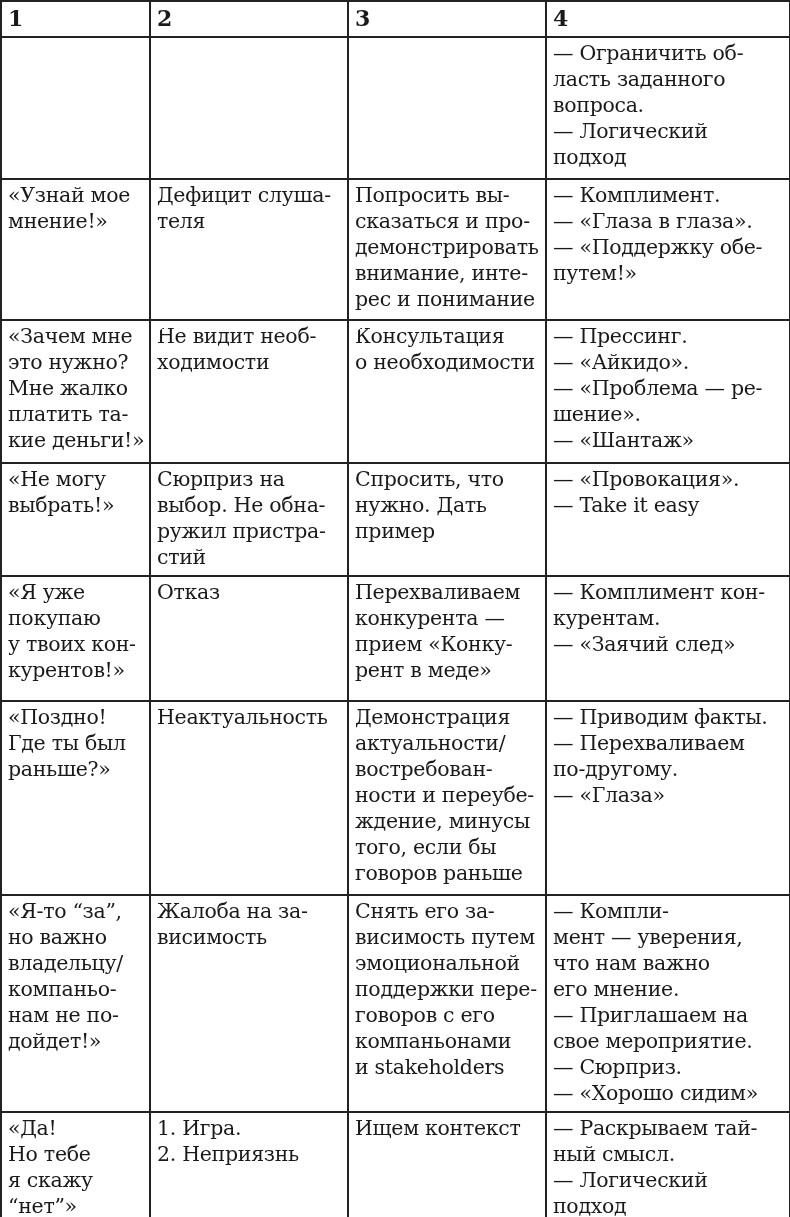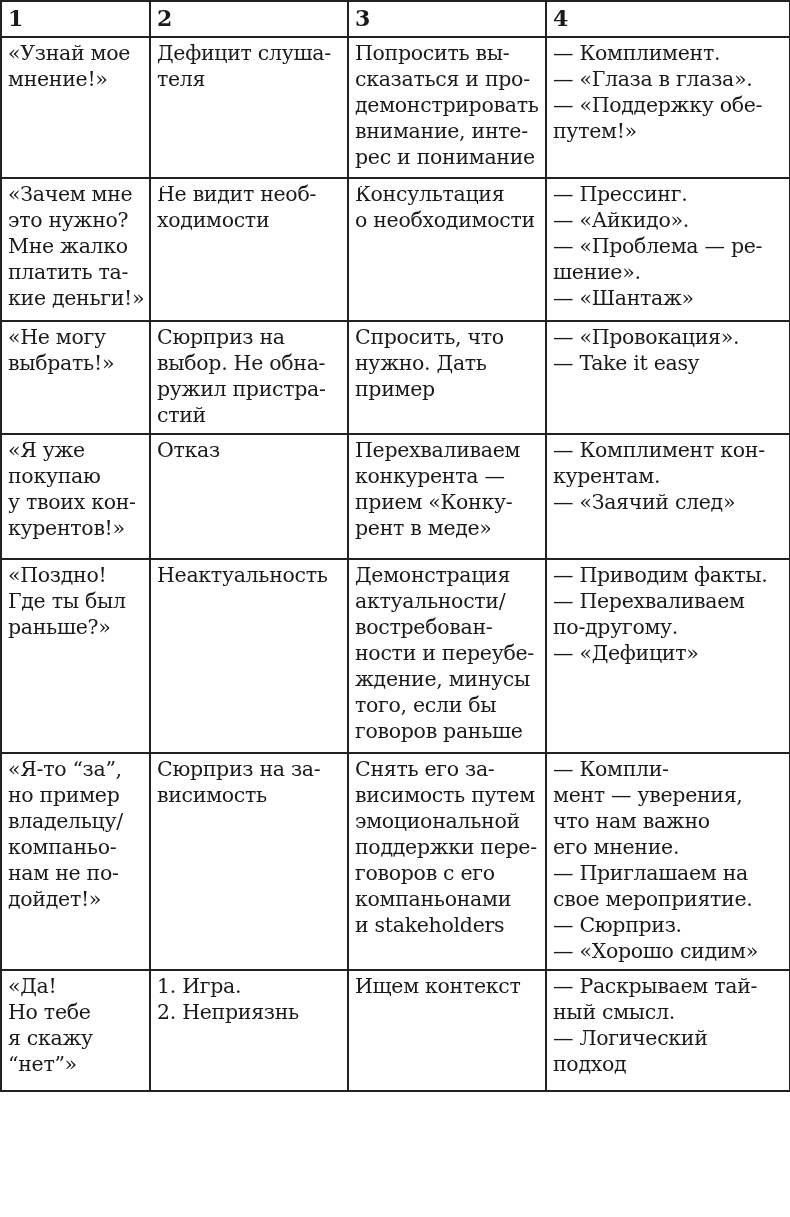--- a/index.html
+++ b/index.html
@@ -65,20 +65,32 @@
   </colgroup>
   <thead>
     <tr>
       <th>1</th>
       <th>2</th>
       <th>3</th>
       <th>4</th>
     </tr>
   </thead>
   <tbody id="table-body">
+    <tr class="r1">
+      <td></td>
+      <td></td>
+      <td></td>
+      <td>
+          <span class="cell-line">— Ограничить об-</span>
+          <span class="cell-line">ласть заданного</span>
+          <span class="cell-line">вопроса.</span>
+          <span class="cell-line">— Логический</span>
+          <span class="cell-line">подход</span>
+        </td>
+    </tr>
     <tr class="r2">
       <td>
           <span class="cell-line">«Узнай мое</span>
           <span class="cell-line">мнение!»</span>
         </td>
       <td>
           <span class="cell-line">Дефицит слуша-</span>
           <span class="cell-line">теля</span>
         </td>
       <td>
@@ -177,34 +189,34 @@
           <span class="cell-line">востребован-</span>
           <span class="cell-line">ности и переубе-</span>
           <span class="cell-line">ждение, минусы</span>
           <span class="cell-line">того, если бы</span>
           <span class="cell-line">говоров раньше</span>
         </td>
       <td>
           <span class="cell-line">— Приводим факты.</span>
           <span class="cell-line">— Перехваливаем</span>
           <span class="cell-line">по-другому.</span>
-          <span class="cell-line">— «Дефицит»</span>
+          <span class="cell-line">— «Глаза»</span>
         </td>
     </tr>
     <tr class="r7">
       <td>
           <span class="cell-line">«Я-то “за”,</span>
-          <span class="cell-line">но пример</span>
+          <span class="cell-line">но важно</span>
           <span class="cell-line">владельцу/</span>
           <span class="cell-line">компаньо-</span>
           <span class="cell-line">нам не по-</span>
           <span class="cell-line">дойдет!»</span>
         </td>
       <td>
-          <span class="cell-line">Сюрприз на за-</span>
+          <span class="cell-line">Жалоба на за-</span>
           <span class="cell-line">висимость</span>
         </td>
       <td>
           <span class="cell-line">Снять его за-</span>
           <span class="cell-line">висимость путем</span>
           <span class="cell-line">эмоциональной</span>
           <span class="cell-line">поддержки пере-</span>
           <span class="cell-line">говоров с его</span>
           <span class="cell-line">компаньонами</span>
           <span class="cell-line">и stakeholders</span>

